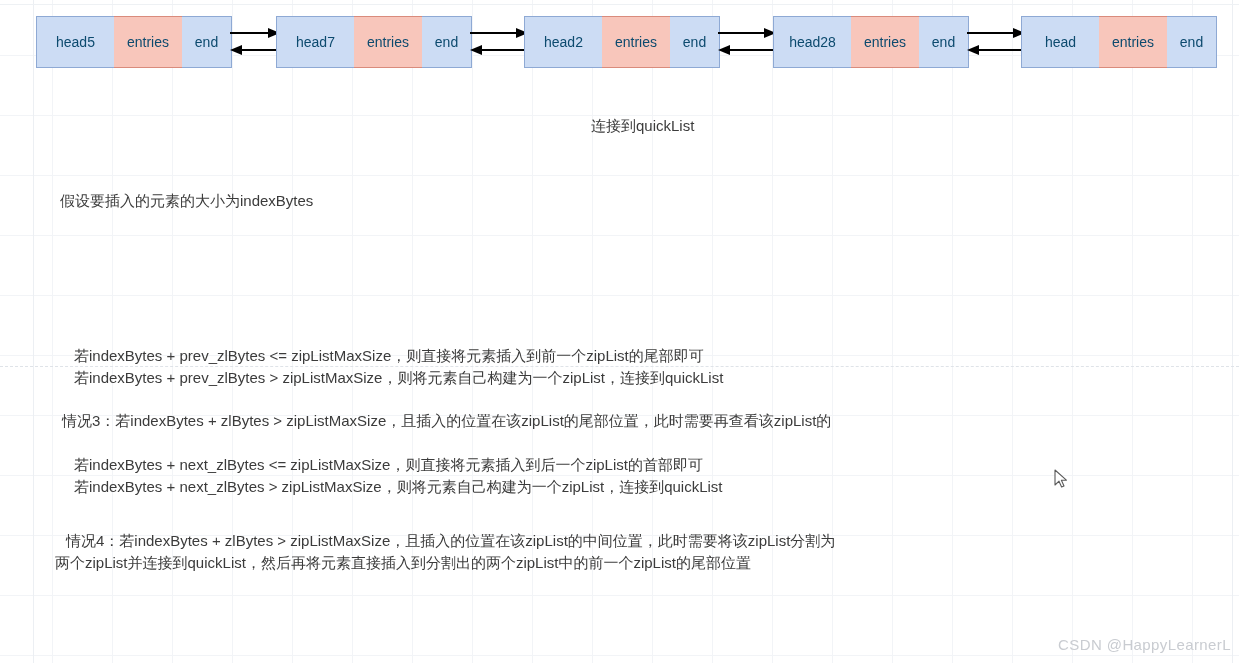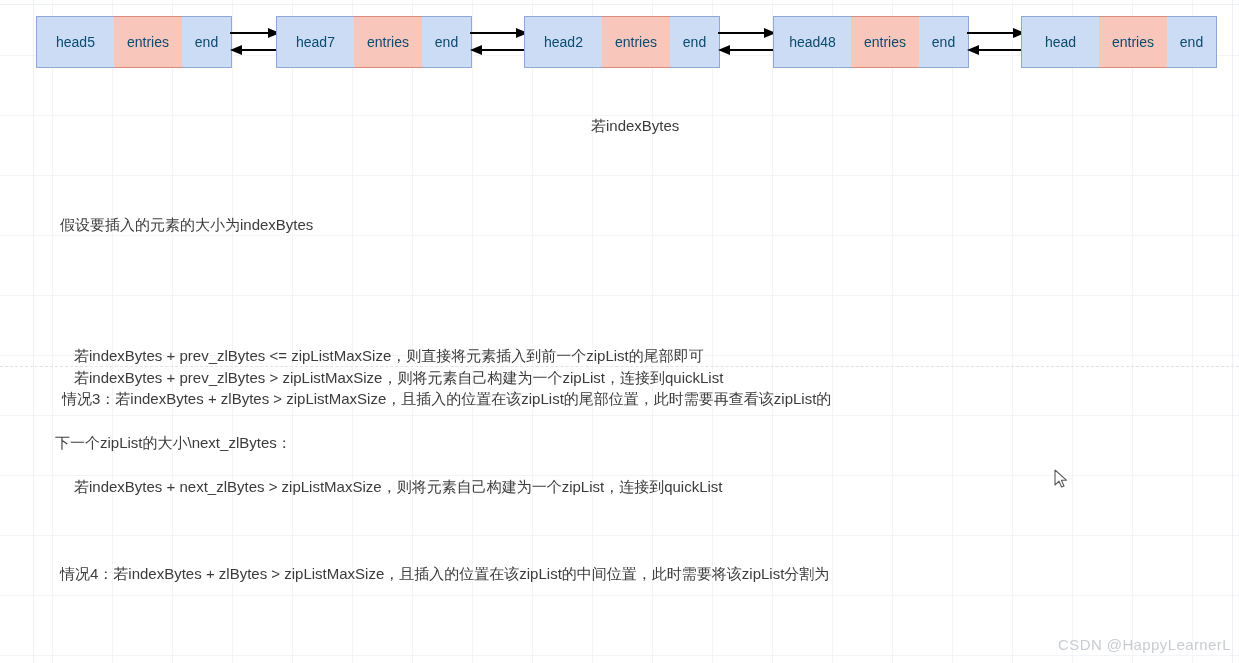--- a/index.html
+++ b/index.html
@@ -184,21 +184,21 @@
     <div class="connector" style="left:718px;width:58px;">
       <svg width="58" height="40" viewBox="0 0 58 40">
         <line x1="0" y1="11" x2="49" y2="11" stroke="#000" stroke-width="2"></line>
         <polygon points="58,11 46,6 46,16" fill="#000"></polygon>
         <line x1="58" y1="28" x2="9" y2="28" stroke="#000" stroke-width="2"></line>
         <polygon points="0,28 12,23 12,33" fill="#000"></polygon>
       </svg>
     </div>
 
     <div class="node" style="left:773px;width:196px;">
-      <div class="cell head" style="width:78px;"><span>head</span><br><span>48</span></div>
+      <div class="cell head" style="width:78px;"><span>head</span><br><span>28</span></div>
       <div class="cell entries" style="width:68px;">entries</div>
       <div class="cell end" style="width:50px;">end</div>
     </div>
 
     <div class="connector" style="left:967px;width:58px;">
       <svg width="58" height="40" viewBox="0 0 58 40">
         <line x1="0" y1="11" x2="49" y2="11" stroke="#000" stroke-width="2"></line>
         <polygon points="58,11 46,6 46,16" fill="#000"></polygon>
         <line x1="58" y1="28" x2="9" y2="28" stroke="#000" stroke-width="2"></line>
         <polygon points="0,28 12,23 12,33" fill="#000"></polygon>
@@ -206,33 +206,34 @@
     </div>
 
     <div class="node" style="left:1021px;width:196px;">
       <div class="cell head" style="width:78px;"><span>head</span><span></span></div>
       <div class="cell entries" style="width:68px;">entries</div>
       <div class="cell end" style="width:50px;">end</div>
     </div>
 
   </div>
 
-  <div class="caption" style="left:591px;top:117px;">若indexBytes</div>
-
-  <div class="para" style="left:60px;top:190px;margin-top:24px;">假设要插入的元素的大小为indexBytes</div>
+  <div class="caption" style="left:591px;top:117px;">连接到quickList</div>
+
+  <div class="para" style="left:60px;top:190px;">假设要插入的元素的大小为indexBytes</div>
 
 
   <div class="para" style="left:74px;top:367px;">若indexBytes + prev_zlBytes &gt; zipListMaxSize，则将元素自己构建为一个zipList，连接到quickList</div>
   <div class="para" style="left:74px;top:345px;">若indexBytes + prev_zlBytes &lt;= zipListMaxSize，则直接将元素插入到前一个zipList的尾部即可</div>
 
-  <div class="para" style="left:62px;top:388px;">情况3：若indexBytes + zlBytes &gt; zipListMaxSize，且插入的位置在该zipList的尾部位置，此时需要再查看该zipList的</div>
-  <div class="para" style="left:55px;top:432px;">下一个zipList的大小\next_zlBytes：</div>
+  <div class="para" style="left:62px;top:410px;">情况3：若indexBytes + zlBytes &gt; zipListMaxSize，且插入的位置在该zipList的尾部位置，此时需要再查看该zipList的</div>
+  <div class="para" style="left:74px;top:454px;">若indexBytes + next_zlBytes &lt;= zipListMaxSize，则直接将元素插入到后一个zipList的首部即可</div>
   <div class="para" style="left:74px;top:476px;">若indexBytes + next_zlBytes &gt; zipListMaxSize，则将元素自己构建为一个zipList，连接到quickList</div>
 
-  <div class="para" style="left:60px;top:530px;margin-top:33px;">情况4：若indexBytes + zlBytes &gt; zipListMaxSize，且插入的位置在该zipList的中间位置，此时需要将该zipList分割为</div>
+  <div class="para" style="left:66px;top:530px;">情况4：若indexBytes + zlBytes &gt; zipListMaxSize，且插入的位置在该zipList的中间位置，此时需要将该zipList分割为</div>
+  <div class="para" style="left:55px;top:552px;">两个zipList并连接到quickList，然后再将元素直接插入到分割出的两个zipList中的前一个zipList的尾部位置</div>
 
   <div class="cursor" style="left:1054px;top:469px;">
     <svg width="14" height="20" viewBox="0 0 14 20">
       <path d="M1 1 L1 16 L5 12.2 L7.6 18 L10 17 L7.4 11.3 L12.4 11.2 Z" fill="#ffffff" stroke="#5a5a5a" stroke-width="1.1" stroke-linejoin="round"></path>
     </svg>
   </div>
 
   <div class="watermark">CSDN @HappyLearnerL</div>
 
 </div>

